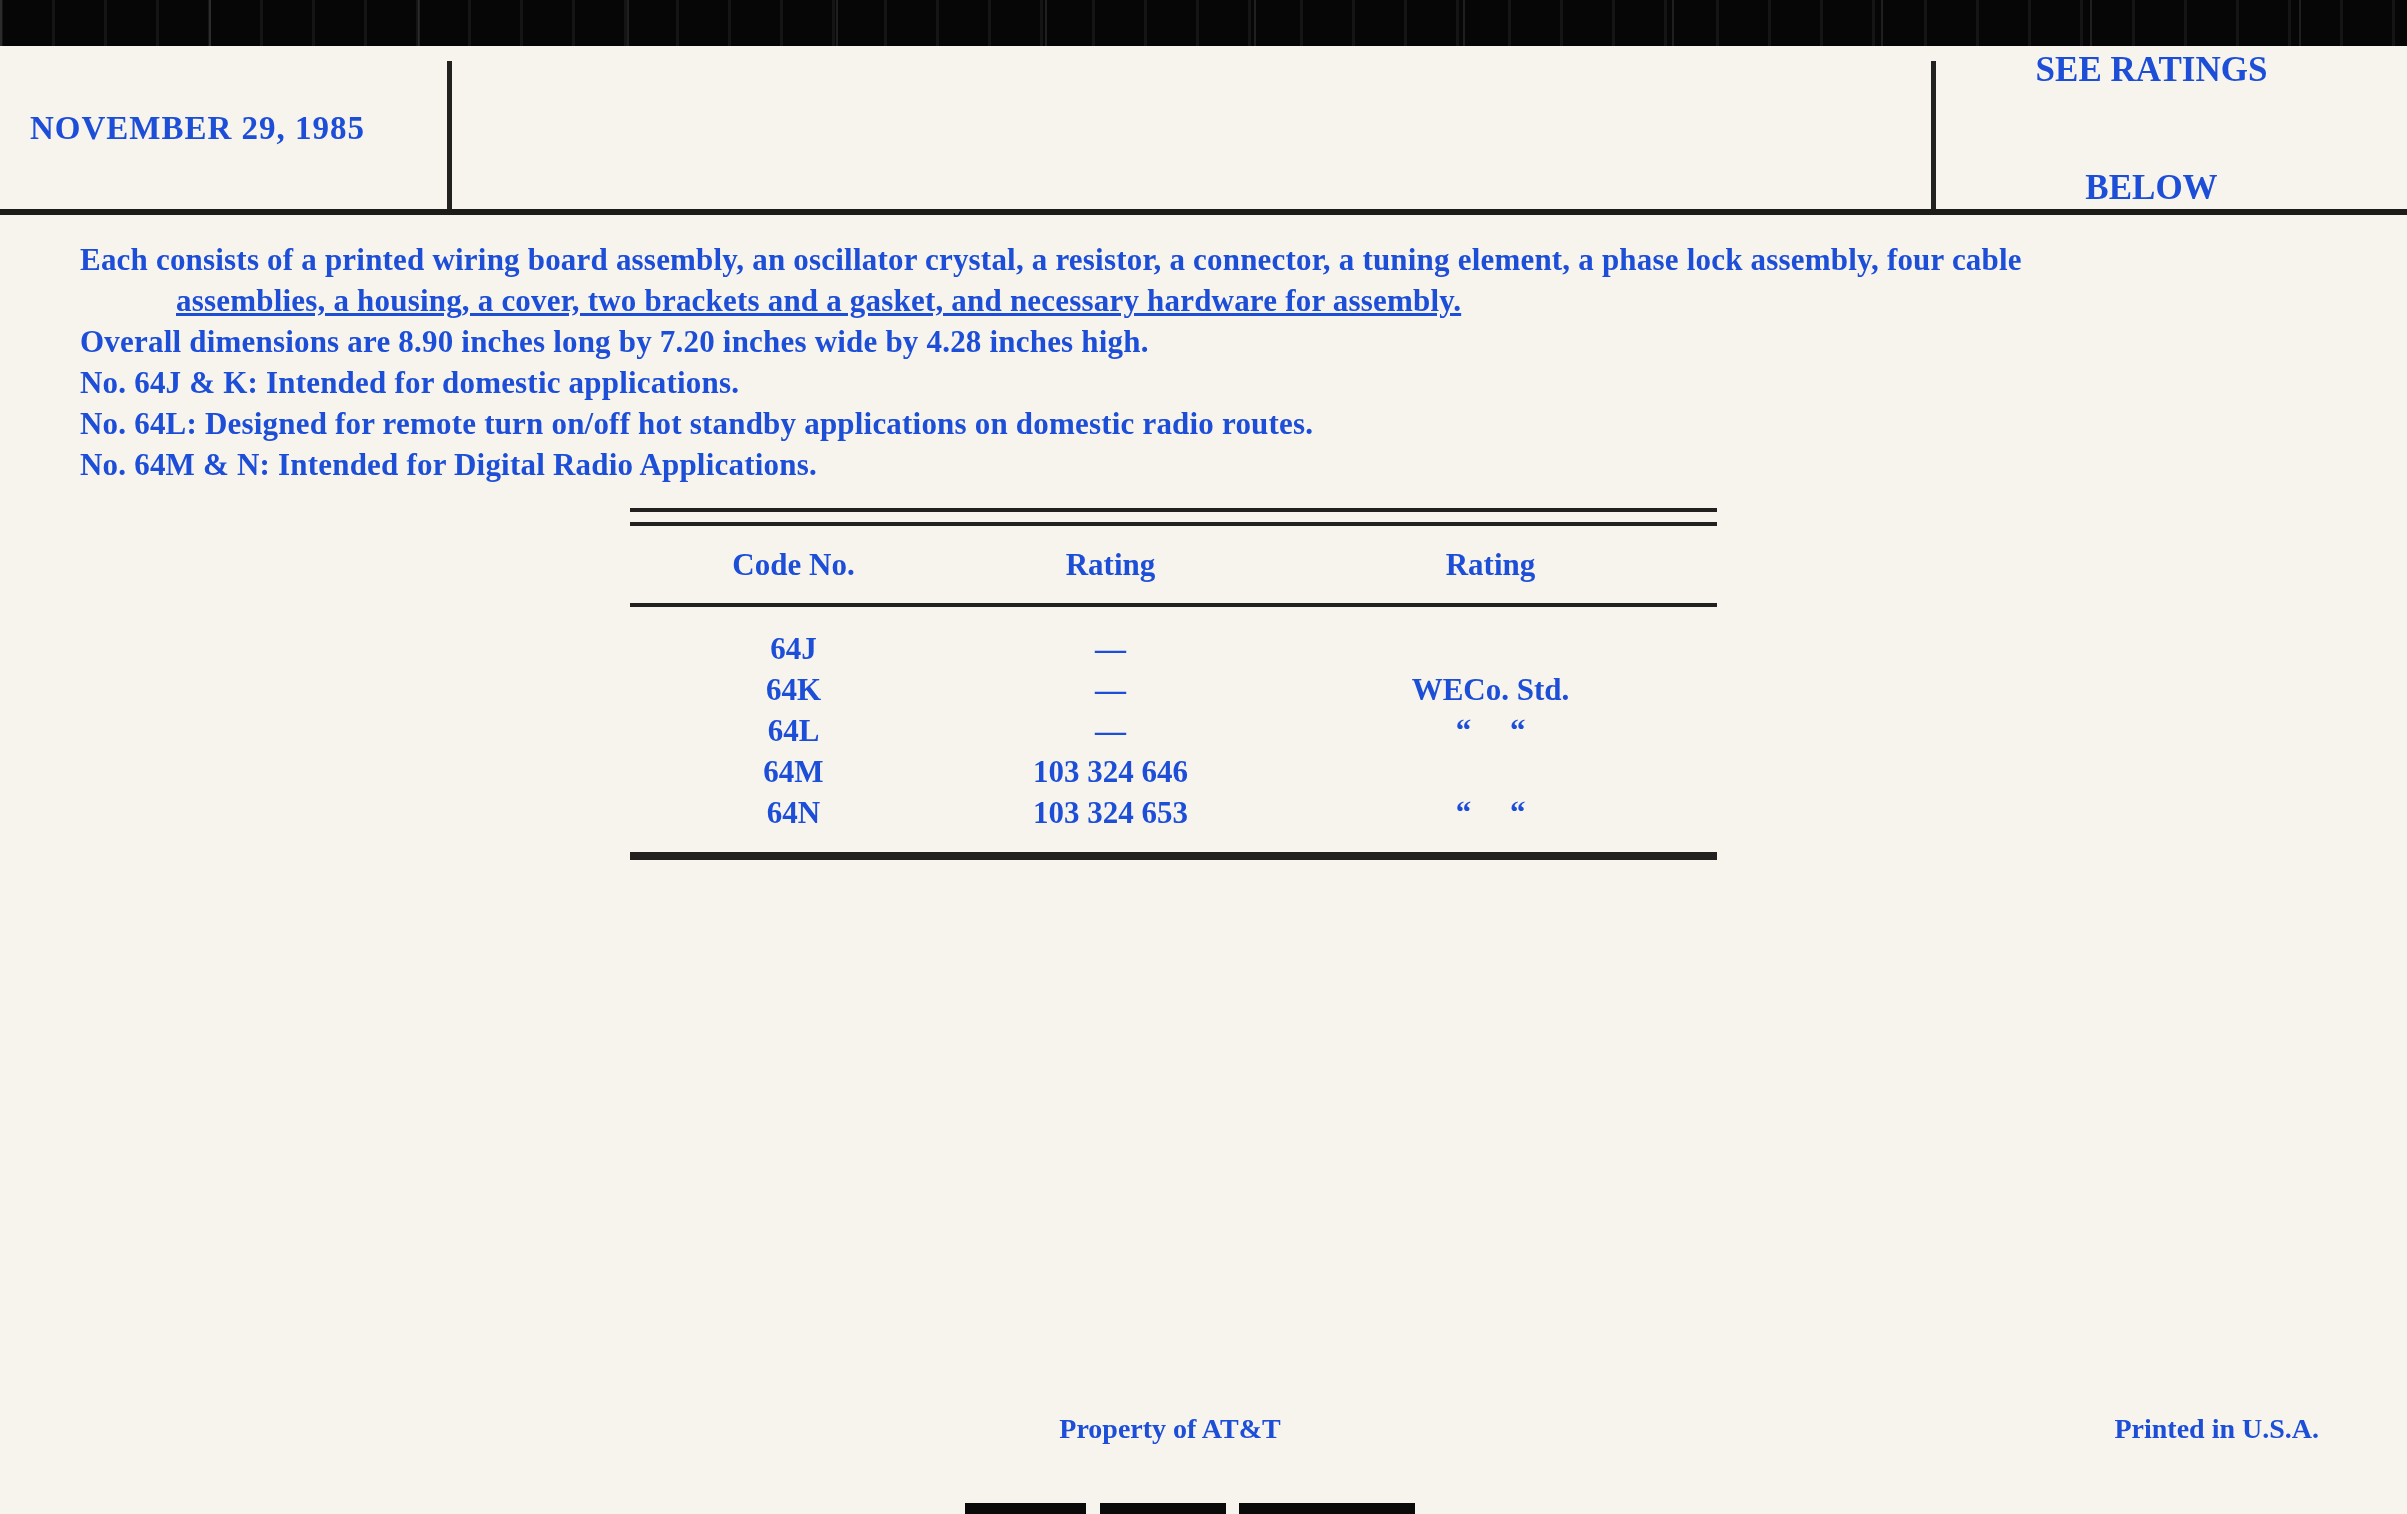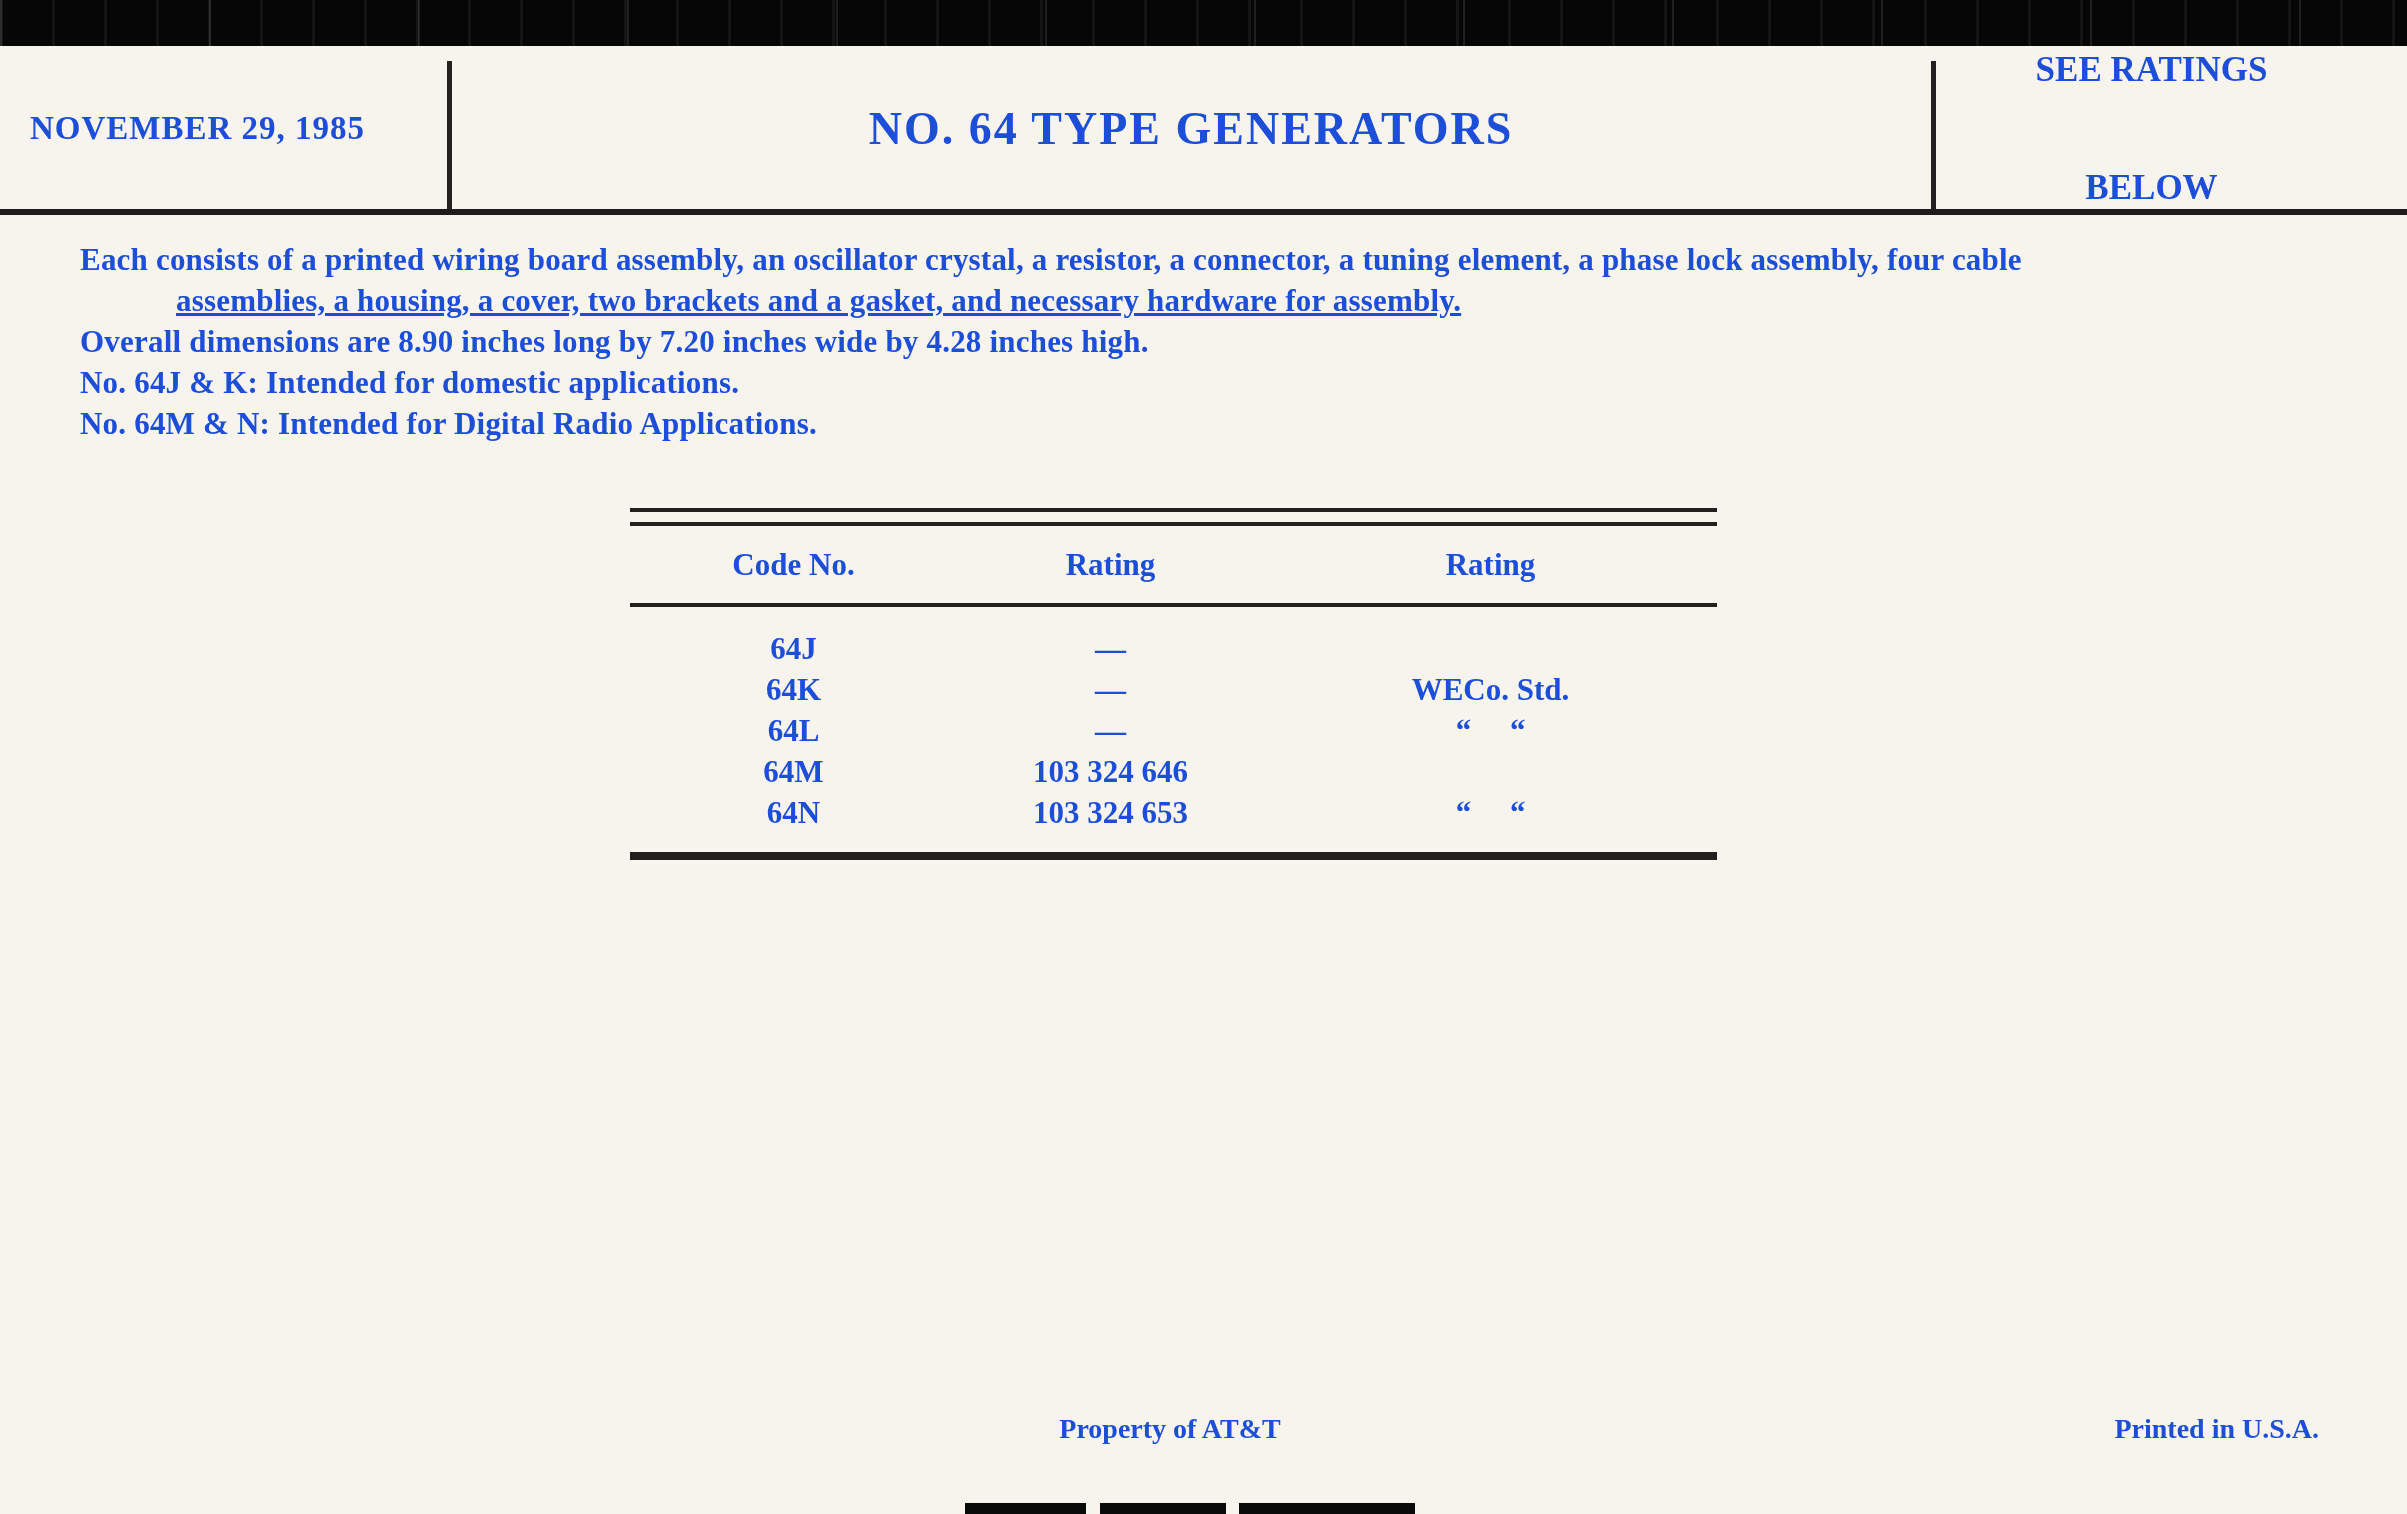--- a/index.html
+++ b/index.html
@@ -141,33 +141,33 @@
 </style>
 </head>
 <body>
 
 <div class="scan">
 
   <div class="topstrip"></div>
 
   <div class="hdr-date">NOVEMBER 29, 1985</div>
   <div class="vdiv vdiv1"></div>
-  <div class="hdr-title">NO. 64 TYPE GENERATORS</div>
   <div class="vdiv vdiv2"></div>
   <div class="hdr-ratings">
     <div>SEE RATINGS</div>
     <div>BELOW</div>
   </div>
   <div class="hrule"></div>
 
   <div class="desc">
     <div class="line">Each consists of a printed wiring board assembly, an oscillator crystal, a resistor, a connector, a tuning element, a phase lock assembly, four cable</div>
     <div class="line indent">assemblies, a housing, a cover, two brackets and a gasket, and necessary hardware for assembly.</div>
     <div class="line">Overall dimensions are 8.90 inches long by 7.20 inches wide by 4.28 inches high.</div>
     <div class="line">No. 64J &amp; K: Intended for domestic applications.</div>
+    <div class="line">No. 64L: Designed for remote turn on/off hot standby applications on domestic radio routes.</div>
     <div class="line">No. 64M &amp; N: Intended for Digital Radio Applications.</div>
   </div>
 
   <div class="rtable">
     <div class="tr-top"></div>
     <div class="tgrid thead">
       <div>Code No.</div>
       <div>Rating</div>
       <div>Rating</div>
     </div>

